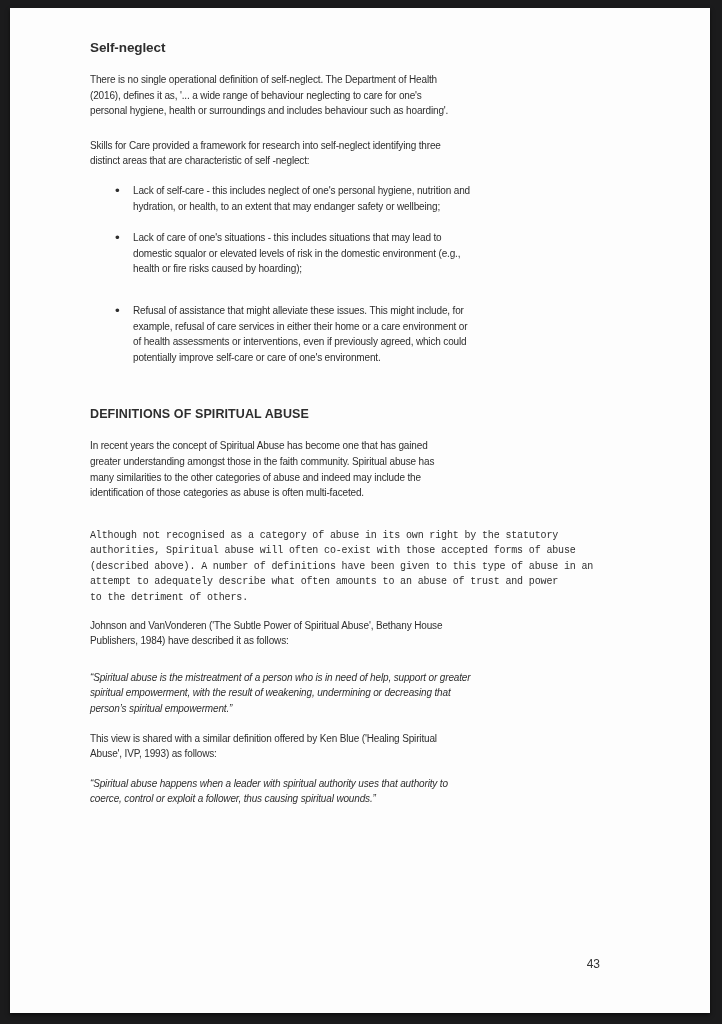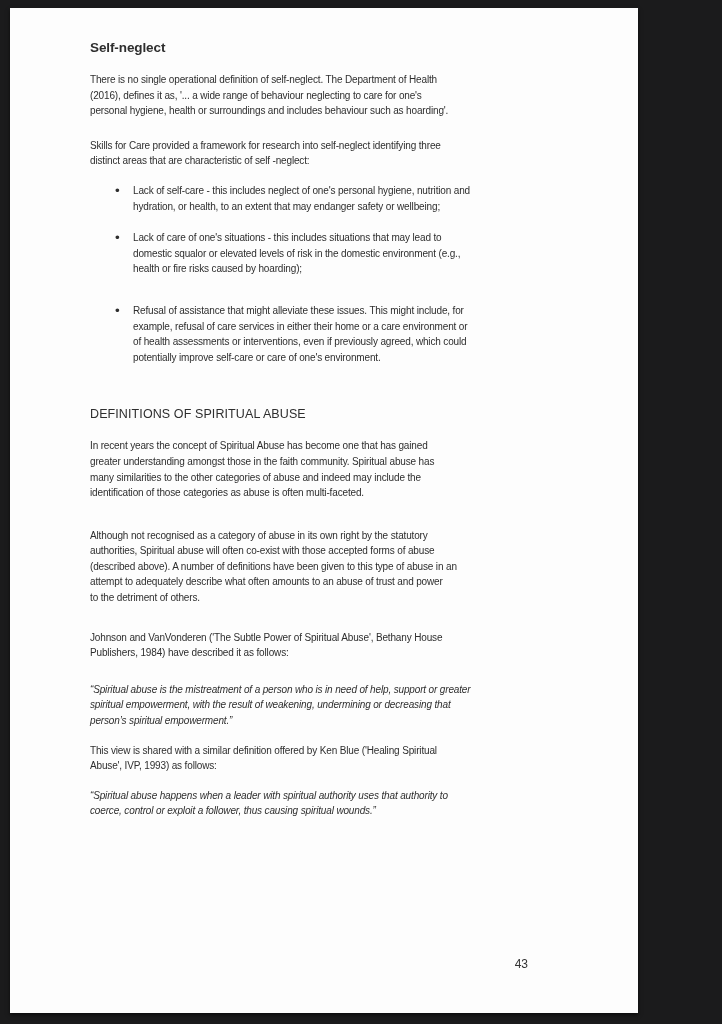--- a/index.html
+++ b/index.html
@@ -16,59 +16,59 @@
   }
   .frame {
     position: absolute;
     inset: 0;
     background: #1b1b1c;
   }
   .page {
     position: absolute;
     left: 10px;
     top: 8px;
-    width: 628px;
+    width: 700px;
     height: 1005px;
     background: #fdfdfd;
     box-shadow: 0 2px 4px rgba(0,0,0,0.6);
     overflow: hidden;
   }
   .content {
     position: absolute;
     left: 80px;
     top: 32px;
     width: 600px;
     color: #2e2e2e;
   }
   .h1 {
     font-size: 13.5px;
     font-weight: bold;
     letter-spacing: -0.1px;
     margin: 0 0 17px 0;
   }
   .h2 {
     font-size: 12.5px;
-    font-weight: normal;
+    font-weight: bold;
     letter-spacing: 0.1px;
     margin: 0 0 17px 0;
   }
   .para {
     font-size: 10px;
     line-height: 15.6px;
     letter-spacing: -0.15px;
     white-space: pre;
     margin: 0;
   }
   .quote {
     font-style: italic;
   }
   .mb-p1 { margin-bottom: 19px; }
   .mb-p2 { margin-bottom: 14px; }
   .mb-p3 { margin-bottom: 27px; }
-  .mb-p4 { margin-bottom: 24px; }
+  .mb-p4 { margin-bottom: 12px; font-family: Liberation Mono, monospace; }
   .mb-p5 { margin-bottom: 21px; }
   .mb-q1 { margin-bottom: 14px; }
   .mb-p6 { margin-bottom: 14px; }
   .bullet-list {
     list-style: none;
     margin: 0 0 42px 0;
     padding: 0 0 0 25px;
   }
   .bullet-item {
     display: flex;

